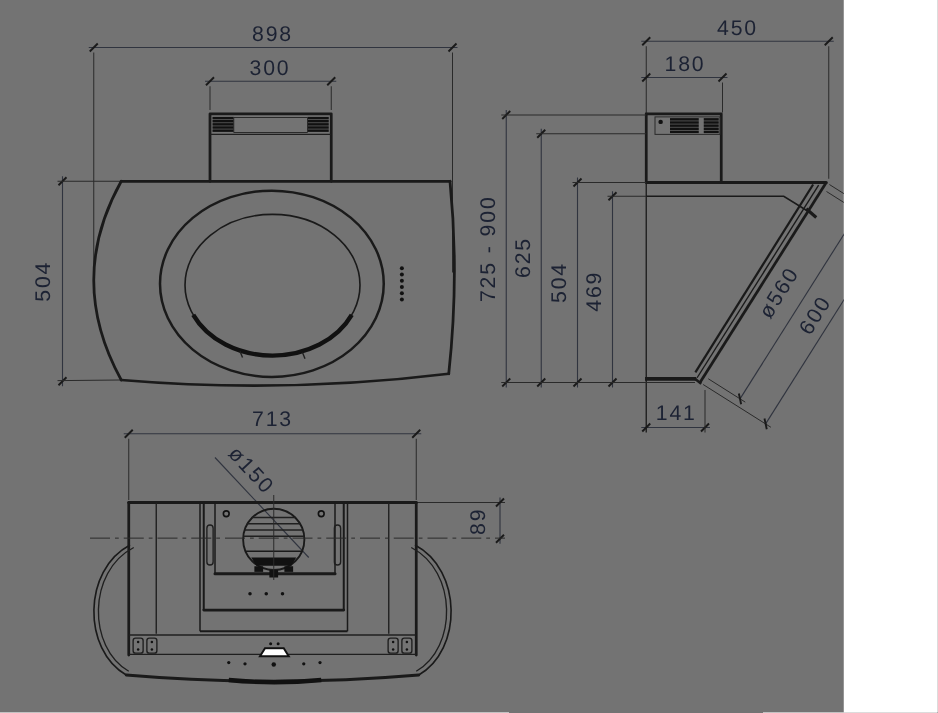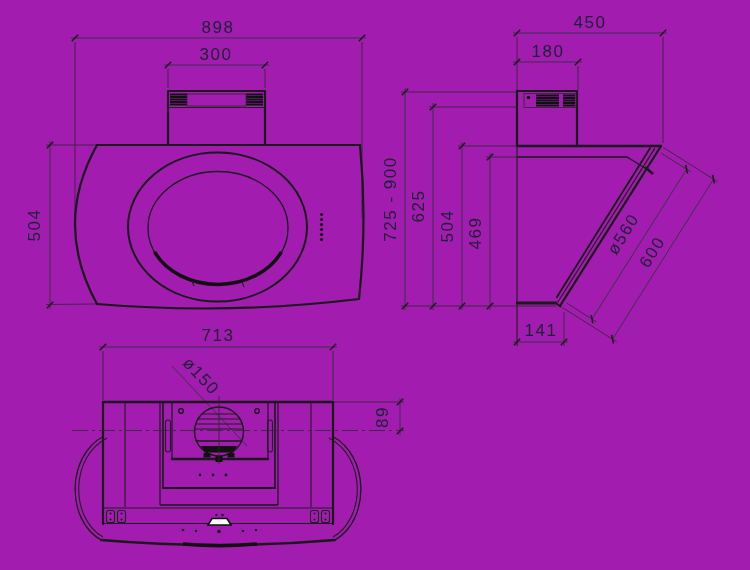--- a/index.html
+++ b/index.html
@@ -1,16 +1,16 @@
 <!DOCTYPE html>
 <html><head>
 <meta charset="utf-8">
 <style>
   html,body { margin:0; padding:0; background:#ffffff; }
-  .page { width:750px; height:570px; background:#a21caf; position:relative; overflow:hidden; }
+  .page { width:675px; height:570px; background:#737373; position:relative; overflow:hidden; }
   svg { display:block; }
   
   .o2  { stroke:#1a1a1a; stroke-width:2.2; fill:none; stroke-linecap:round; stroke-linejoin:round; }
   .o24 { stroke:#1a1a1a; stroke-width:2.4; fill:none; stroke-linecap:round; }
   .o3  { stroke:#1a1a1a; stroke-width:3;   fill:none; stroke-linecap:butt; }
   .m16 { stroke:#1a1a1a; stroke-width:1.6; fill:none; }
   .t   { stroke:#1f1f1f; stroke-width:1.1; fill:none; }
   .t08 { stroke:#2a2a2a; stroke-width:0.8; fill:none; }
   .dim { stroke:#30343f; stroke-width:0.9; fill:none; }
   .tick{ stroke:#1a1a1a; stroke-width:1.5; fill:none; }

